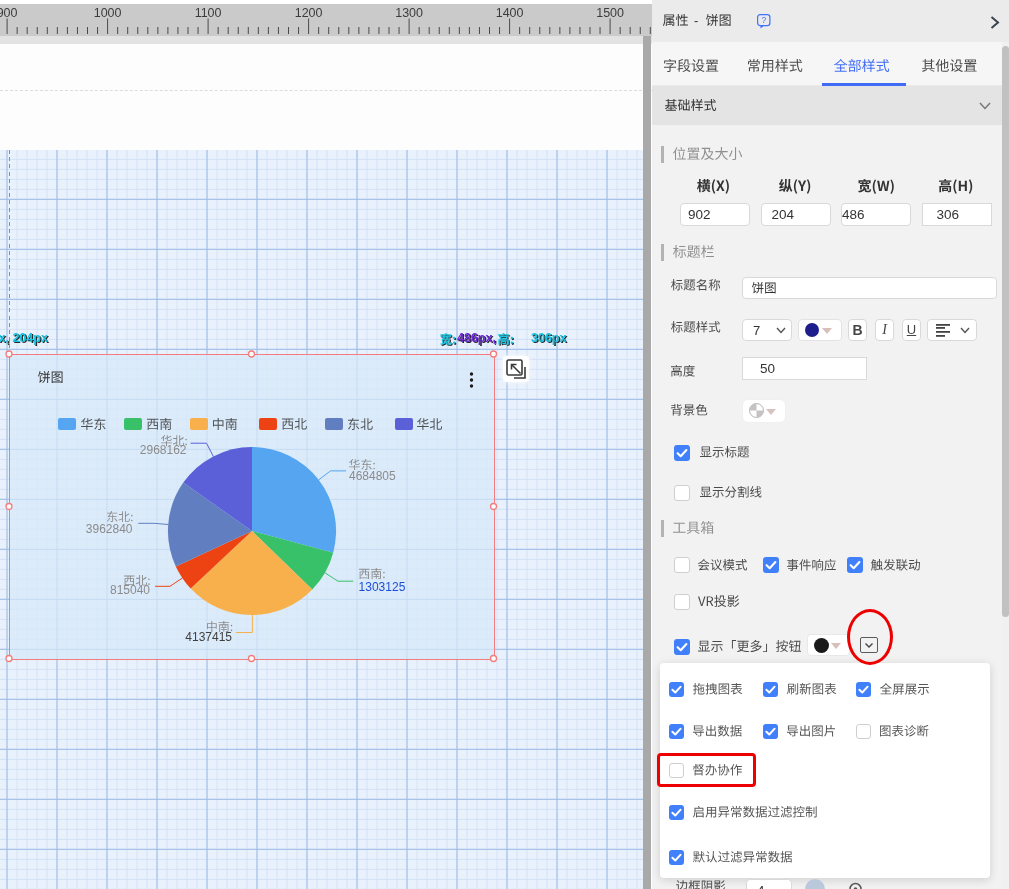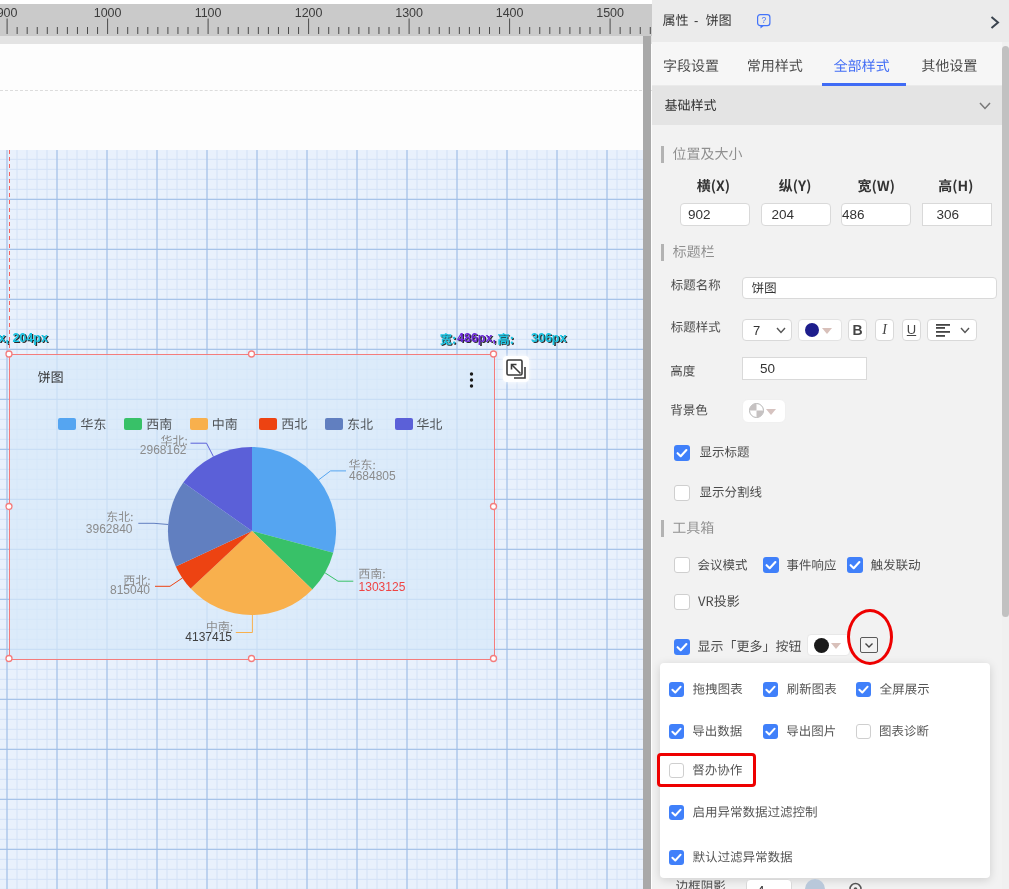--- a/index.html
+++ b/index.html
@@ -178,21 +178,21 @@
       </g>
     </svg>
 <div style="position:absolute;left:349.0px;top:469.4px;font:12px 'Liberation Sans';color:#8b8b8b;white-space:nowrap">4684805</div>
 <svg style="position:absolute;left:358.6px;top:568.1px;overflow:visible" width="27" height="13">
       <g fill="#8b8b8b">
         <path transform="translate(-0.71,10.08) scale(0.01200,-0.01200)" d="M59 775V702H356V557H113V-76H186V-14H819V-73H894V557H641V702H939V775ZM186 56V244C199 233 222 205 230 190C380 265 418 381 423 488H568V330C568 249 588 228 670 228C687 228 788 228 806 228H819V56ZM186 246V488H355C350 400 319 310 186 246ZM424 557V702H568V557ZM641 488H819V301C817 299 811 299 799 299C778 299 694 299 679 299C644 299 641 303 641 330Z"></path>
         <path transform="translate(11.29,10.08) scale(0.01200,-0.01200)" d="M317 460C342 423 368 373 377 339L440 361C429 394 403 444 376 479ZM458 840V740H60V669H458V563H114V-79H190V494H812V8C812 -8 807 -13 789 -14C772 -15 710 -16 647 -13C658 -32 669 -60 673 -80C755 -80 812 -80 845 -68C878 -57 888 -37 888 8V563H541V669H941V740H541V840ZM622 481C607 440 576 379 553 338H266V277H461V176H245V113H461V-61H533V113H758V176H533V277H740V338H618C641 374 665 418 687 461Z"></path>
         <path transform="translate(23.29,10.08) scale(0.01200,-0.01200)" d="M139 390C175 390 205 418 205 460C205 501 175 530 139 530C102 530 73 501 73 460C73 418 102 390 139 390ZM139 -13C175 -13 205 15 205 56C205 98 175 126 139 126C102 126 73 98 73 56C73 15 102 -13 139 -13Z"></path>
       </g>
     </svg>
-<div style="position:absolute;left:358.6px;top:579.7px;font:12px 'Liberation Sans';color:#ef4444;white-space:nowrap">1303125</div>
+<div style="position:absolute;left:358.6px;top:579.7px;font:12px 'Liberation Sans';color:#1d4ed8;white-space:nowrap">1303125</div>
 <svg style="position:absolute;left:206.7px;top:620.8px;overflow:visible" width="27" height="13">
       <g fill="#8b8b8b">
         <path transform="translate(-1.15,10.08) scale(0.01200,-0.01200)" d="M458 840V661H96V186H171V248H458V-79H537V248H825V191H902V661H537V840ZM171 322V588H458V322ZM825 322H537V588H825Z"></path>
         <path transform="translate(10.85,10.08) scale(0.01200,-0.01200)" d="M317 460C342 423 368 373 377 339L440 361C429 394 403 444 376 479ZM458 840V740H60V669H458V563H114V-79H190V494H812V8C812 -8 807 -13 789 -14C772 -15 710 -16 647 -13C658 -32 669 -60 673 -80C755 -80 812 -80 845 -68C878 -57 888 -37 888 8V563H541V669H941V740H541V840ZM622 481C607 440 576 379 553 338H266V277H461V176H245V113H461V-61H533V113H758V176H533V277H740V338H618C641 374 665 418 687 461Z"></path>
         <path transform="translate(22.85,10.08) scale(0.01200,-0.01200)" d="M139 390C175 390 205 418 205 460C205 501 175 530 139 530C102 530 73 501 73 460C73 418 102 390 139 390ZM139 -13C175 -13 205 15 205 56C205 98 175 126 139 126C102 126 73 98 73 56C73 15 102 -13 139 -13Z"></path>
       </g>
     </svg>
 <div style="position:absolute;left:185.3px;top:629.9px;font:12px 'Liberation Sans';color:#404040;white-space:nowrap">4137415</div>
 <svg style="position:absolute;left:124.2px;top:575.2px;overflow:visible" width="27" height="12">
       <g fill="#8b8b8b">

